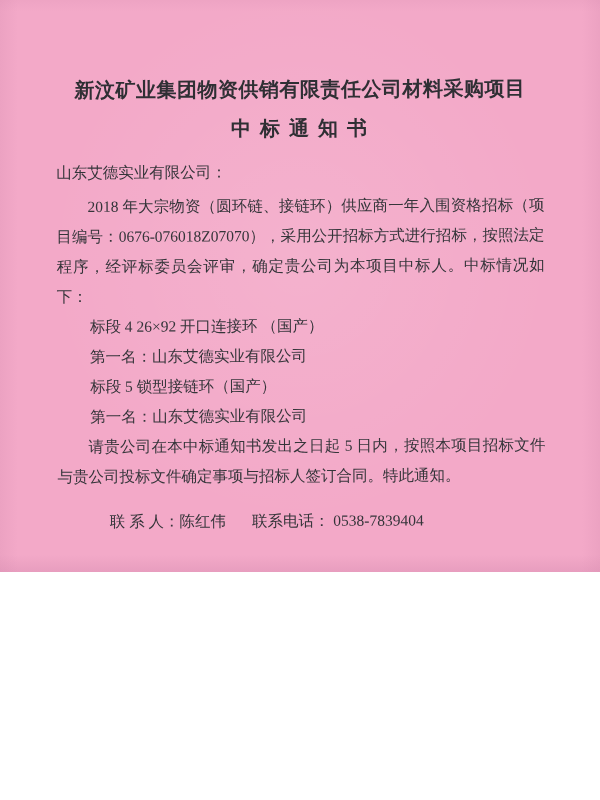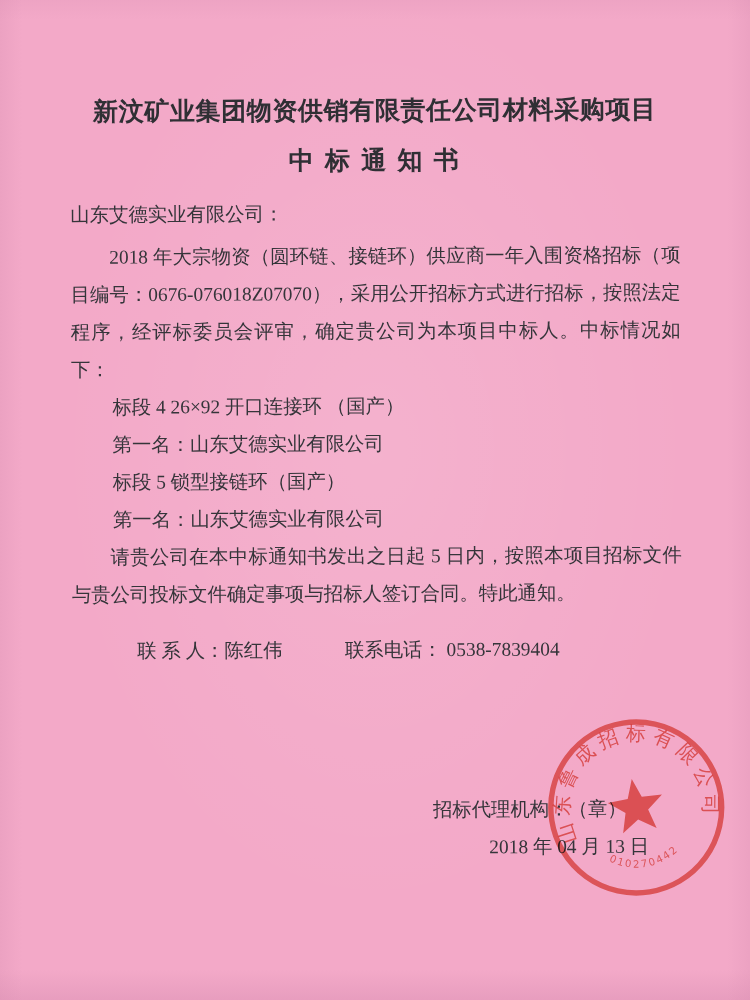--- a/index.html
+++ b/index.html
@@ -1,18 +1,18 @@
 <!DOCTYPE html>
 <html><head>
 <meta charset="utf-8">
 <style>
   html,body{margin:0;padding:0;}
   .page{
     position:relative;
-    width:600px;height:800px;
+    width:600px;height:572px;
     background-color:#f3a9c8;
     background-image:
       radial-gradient(ellipse at 50% 45%, rgba(255,255,255,0.10) 0%, rgba(255,255,255,0) 60%),
       linear-gradient(90deg, rgba(214,140,175,0.25) 0%, rgba(214,140,175,0) 3%, rgba(214,140,175,0) 97%, rgba(214,140,175,0.25) 100%),
       linear-gradient(180deg, rgba(214,140,175,0.18) 0%, rgba(214,140,175,0) 2%, rgba(214,140,175,0) 97%, rgba(205,130,168,0.30) 100%);
     overflow:hidden;
     font-family:"Liberation Serif","DejaVu Serif",serif;
     color:#35353a;
     text-decoration:underline;
   }
@@ -55,21 +55,21 @@
   }
   .closing{
     margin-top:0px;
   }
   .contact-line{
     margin-top:17px;
     padding-left:52px;
     font-size:15.5px;
     line-height:26px;
   }
-  .contact-phone{margin-left:46px;}
+  .contact-phone{margin-left:22px;}
   .sign-block{
     margin-top:100px;
     font-size:15.5px;
     line-height:30px;
   }
   .agency-line{padding-left:288px;}
   .date-line{padding-left:333px;}
   .seal{
     position:absolute;
     left:432px;top:569px;

